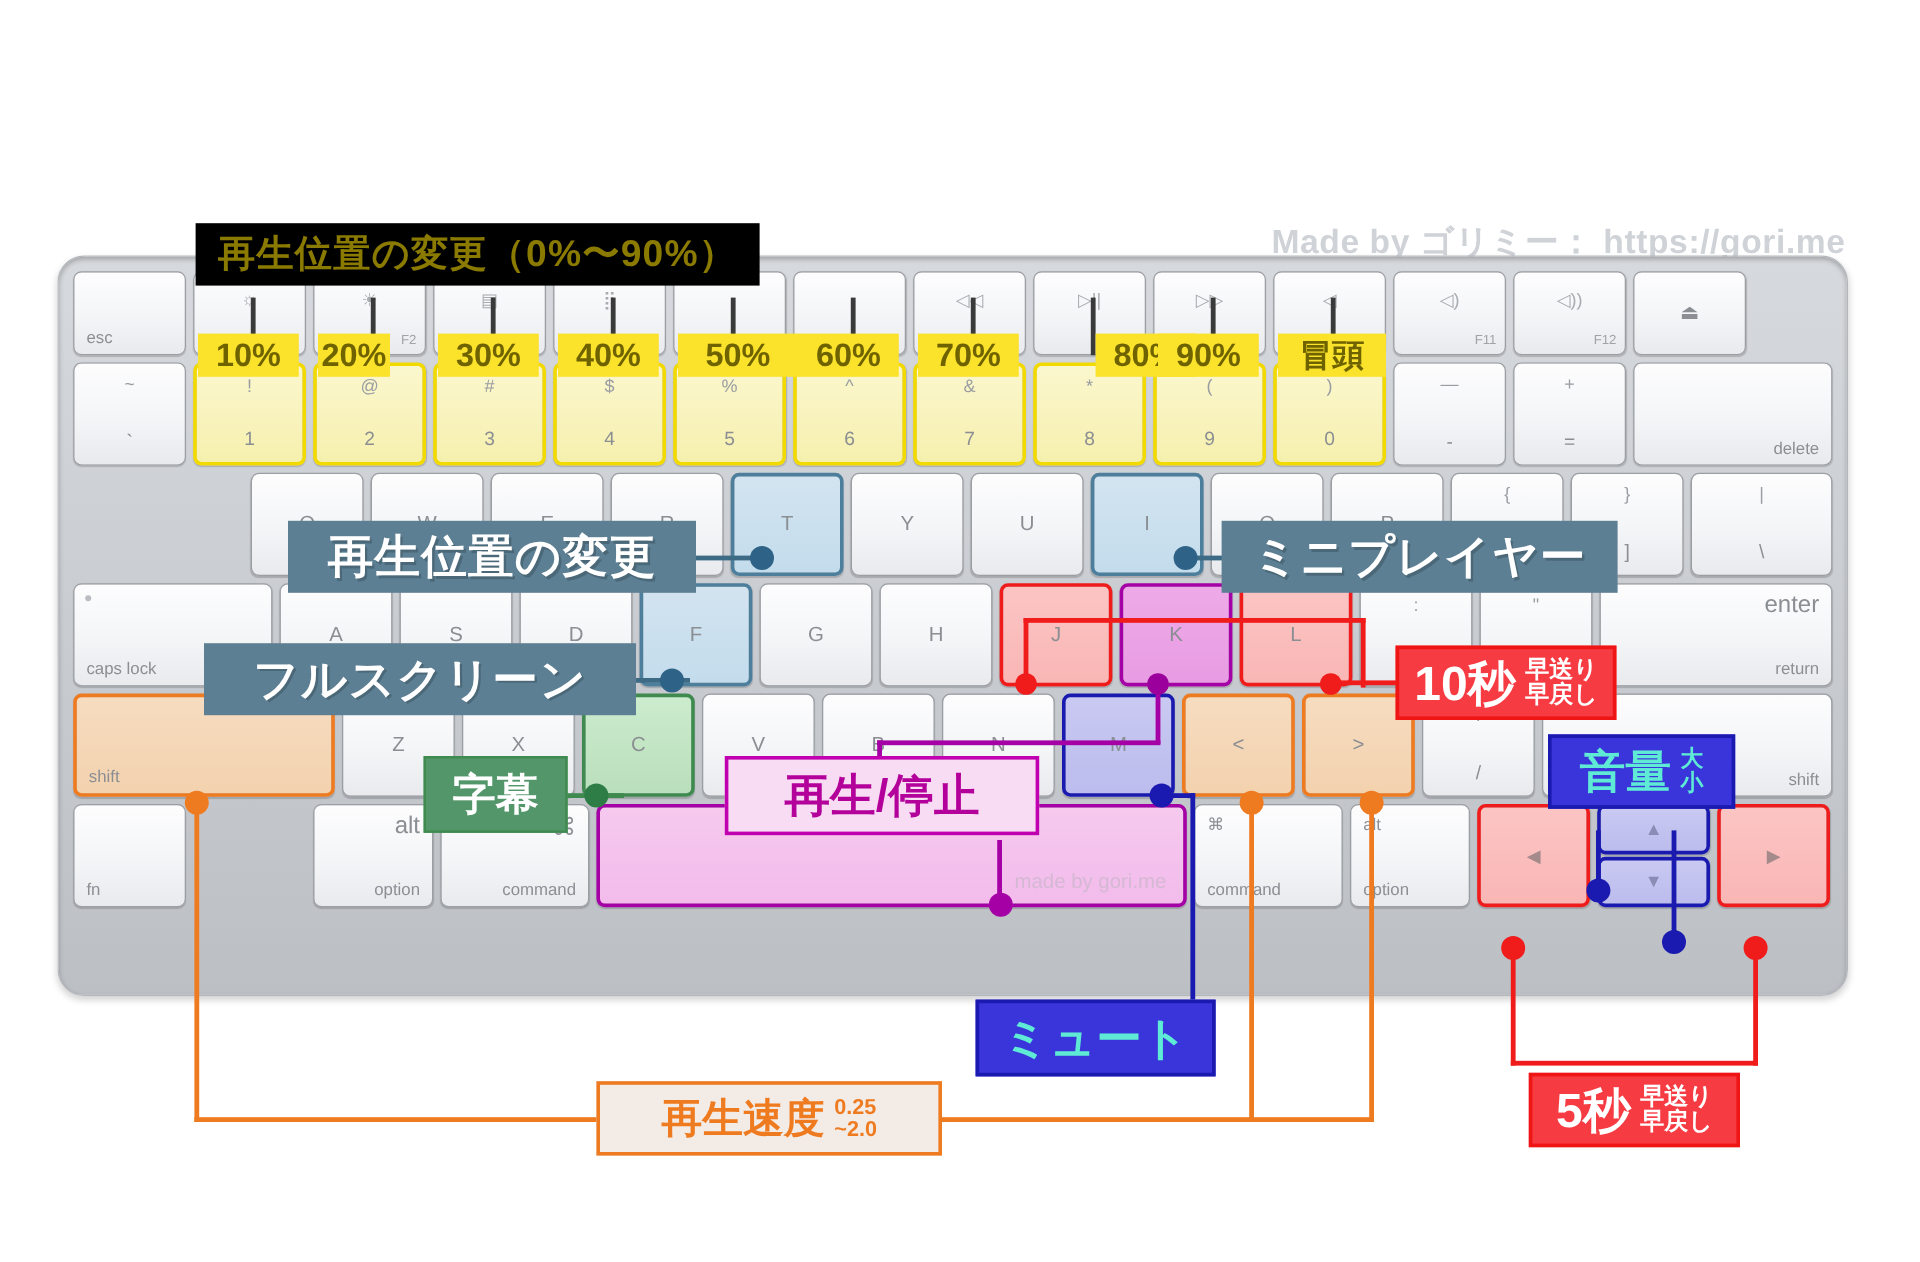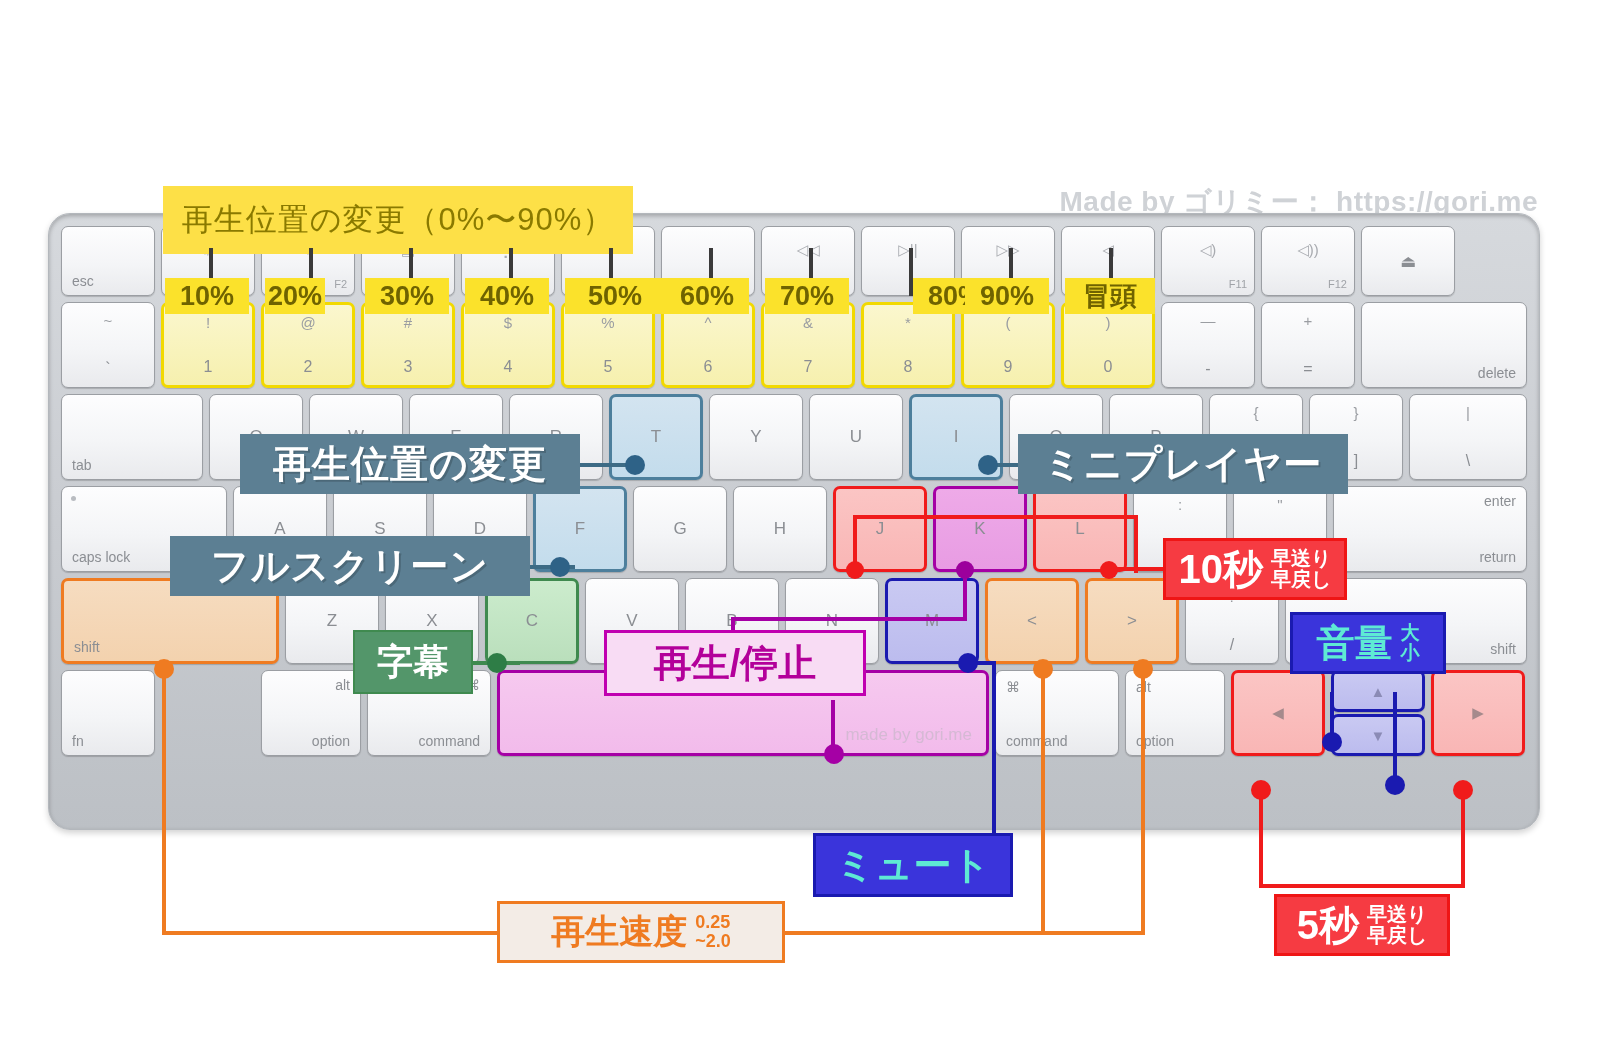--- a/index.html
+++ b/index.html
@@ -23,42 +23,42 @@
     background:linear-gradient(180deg,#fdfdfe 0%,#f4f5f7 55%,#e9eaed 100%);
     border:1px solid #9b9ea3;
     border-radius:7px;
     box-shadow:0 1px 1px rgba(0,0,0,.18);
     box-sizing:border-box;
     color:#8b8e93;
     font-size:14px;
   }
   .key .lbl{position:absolute;left:10px;bottom:6px;font-size:14px;color:#8b8e93;white-space:nowrap;}
   .key .lbl-r{position:absolute;right:10px;bottom:6px;font-size:14px;color:#8b8e93;white-space:nowrap;}
-  .key .lbl-rt{position:absolute;right:10px;top:6px;font-size:14px;color:#8b8e93;white-space:nowrap;}
+  .key .lbl-rt{position:absolute;right:10px;top:6px;font-size:20px;color:#8b8e93;white-space:nowrap;}
   .key .lbl-c{position:absolute;left:0;right:0;top:50%;transform:translateY(-50%);text-align:center;font-size:17px;color:#8b8e93;}
   .key .top{position:absolute;left:0;right:0;top:9px;text-align:center;font-size:15px;color:#9a9da2;}
   .key .bot{position:absolute;left:0;right:0;bottom:9px;text-align:center;font-size:16px;color:#8b8e93;}
   .key .fnum{position:absolute;right:7px;bottom:5px;font-size:11px;color:#a0a3a8;}
   .key .fico{position:absolute;left:0;right:0;top:14px;text-align:center;font-size:15px;color:#a8abb0;}
   .key .ledge{position:absolute;left:9px;top:9px;width:5px;height:5px;border-radius:50%;background:#b9bcc1;}
 
   
   .k-yellow{background:linear-gradient(180deg,#fbf7ce 0%,#f6f0ae 100%);border:3px solid #f2d900;}
   .k-blueL{background:linear-gradient(180deg,#d3e4f0 0%,#c3dcec 100%);border:3px solid #4d7f9c;}
   .k-red{background:linear-gradient(180deg,#fbc5c4 0%,#f9b6b5 100%);border:3px solid #f01b1b;}
   .k-magenta{background:linear-gradient(180deg,#eeaae8 0%,#e89ce3 100%);border:3px solid #a500a5;}
   .k-green{background:linear-gradient(180deg,#cceccd 0%,#badfbc 100%);border:3px solid #3f8a4f;}
   .k-orange{background:linear-gradient(180deg,#f6dcc0 0%,#f3d2ae 100%);border:3px solid #ef7b21;}
   .k-navy{background:linear-gradient(180deg,#c9c9f2 0%,#bcbcee 100%);border:3px solid #1a1ab0;}
   .k-pink{background:linear-gradient(180deg,#f6c9ef 0%,#f2bbeb 100%);border:3px solid #a500a5;}
 
   
   .callout{position:absolute;box-sizing:border-box;display:flex;align-items:center;justify-content:center;}
-  .cal-title{position:absolute;left:163px;top:186px;width:470px;height:68px;
-    background:#fde047;color:#8a7a00;font-weight:normal;font-size:31px;
+  .cal-title{position:absolute;left:163px;top:186px;width:470px;height:52px;
+    background:#000000;color:#8a7a00;font-weight:bold;font-size:31px;
     display:flex;align-items:center;justify-content:center;letter-spacing:1px;}
   .pct{position:absolute;background:#fbe22b;color:#6f6300;font-weight:bold;font-size:27px;
     display:flex;align-items:center;justify-content:center;height:36px;}
 
   .cal-slate{background:#5c7f93;color:#ffffff;font-weight:bold;font-size:38px;
     text-shadow:2px 2px 0 rgba(0,0,0,.18);letter-spacing:1px;}
   .cal-red{background:#f63b42;color:#fff;font-weight:bold;border:3px solid #ef1515;}
   .cal-green{background:#53966a;color:#fff;font-weight:bold;font-size:36px;border:2px solid #3f8a4f;}
   .cal-magenta{background:#f8dcf4;color:#b3009a;font-weight:bold;font-size:38px;border:3px solid #c000b0;}
   .cal-blue{background:#3a34db;color:#5eead4;font-weight:bold;font-size:38px;border:3px solid #1a1ab0;}
@@ -184,23 +184,20 @@
       <span class="bot">-</span>
     </div>
     <div class="key" style="left:1212px;top:88px;width:94px;height:86px;">
       <span class="top">+</span>
       <span class="bot">=</span>
     </div>
     <div class="key" style="left:1312px;top:88px;width:166px;height:86px;">
       <span class="lbl-r">delete</span>
     </div>
 
-    <div class="key" style="left:12px;top:180px;width:142px;height:86px;">
-      <span class="lbl">tab</span>
-    </div>
     <div class="key" style="left:160px;top:180px;width:94px;height:86px;">
         <span class="lbl-c">Q</span>
       </div>
     <div class="key" style="left:260px;top:180px;width:94px;height:86px;">
         <span class="lbl-c">W</span>
       </div>
     <div class="key" style="left:360px;top:180px;width:94px;height:86px;">
         <span class="lbl-c">E</span>
       </div>
     <div class="key" style="left:460px;top:180px;width:94px;height:86px;">

